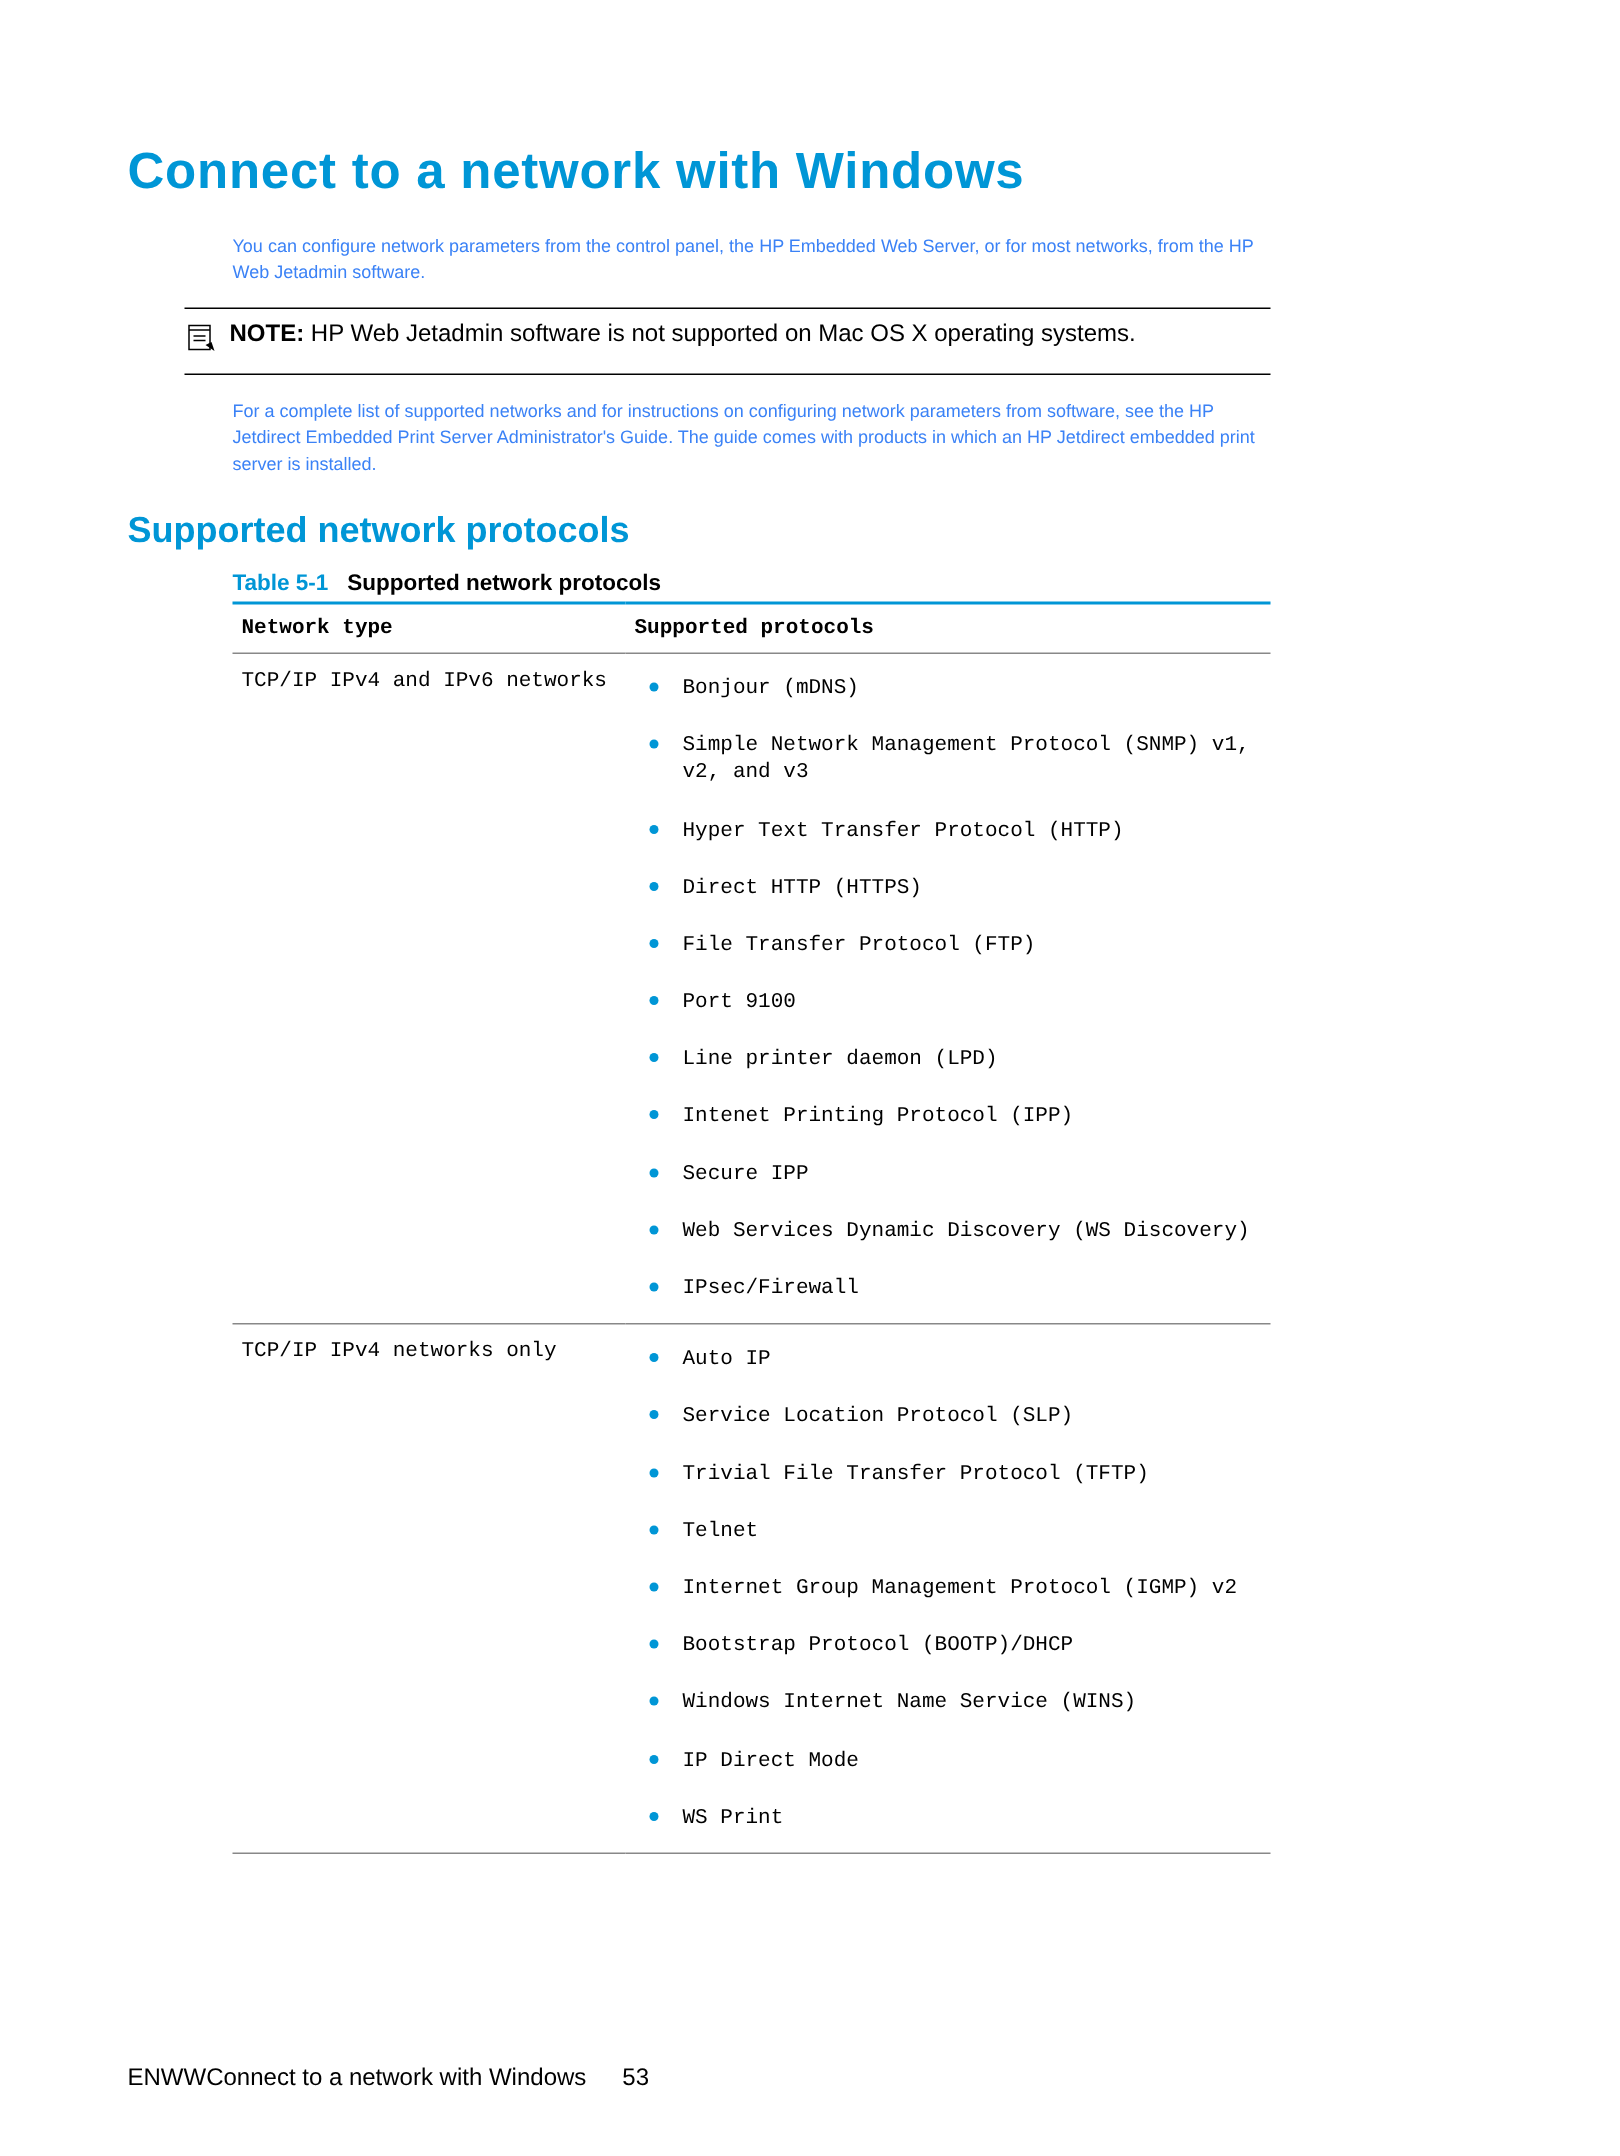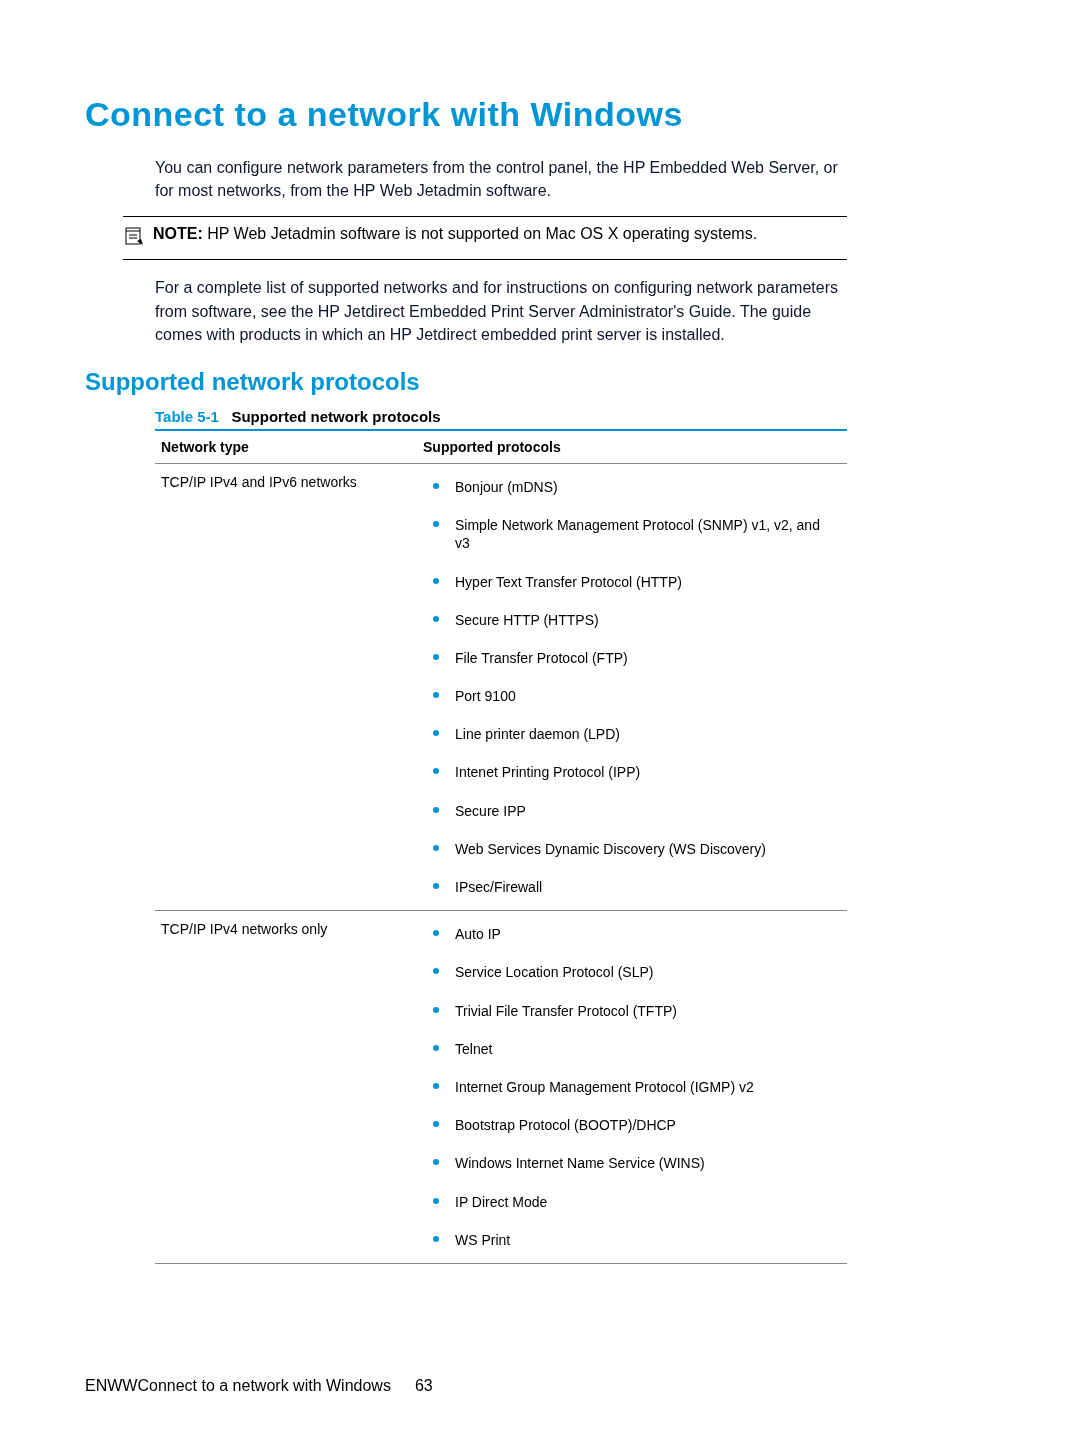--- a/index.html
+++ b/index.html
@@ -21,24 +21,24 @@
     font-size: 34px;
     font-weight: bold;
     margin: 0 0 22px 0;
     letter-spacing: 0.5px;
   }
   .body-indent {
     margin-left: 70px;
     margin-right: 0;
   }
   p.body-text {
-    font-size: 16px;
+    font-size: 12px;
     line-height: 1.45;
     margin: 0 0 14px 0;
-    color: #0f172a;
+    color: #3b82f6;
   }
   .note-block {
     margin-left: 38px;
     margin-right: 0;
     border-top: 1px solid #000;
     border-bottom: 1px solid #000;
     padding: 6px 0 8px 0;
     display: flex;
     align-items: flex-start;
     gap: 8px;
@@ -75,20 +75,21 @@
     color: #0096d6;
     font-weight: bold;
   }
   .caption-title {
     font-weight: bold;
   }
   table.proto {
     width: 100%;
     border-collapse: collapse;
     border-top: 2px solid #0096d6;
+    font-family: Liberation Mono, monospace;
   }
   table.proto th {
     text-align: left;
     font-size: 14px;
     font-weight: bold;
     padding: 8px 6px 8px 6px;
     border-bottom: 1px solid #888;
   }
   table.proto td {
     font-size: 14px;
@@ -189,21 +190,21 @@
         </tr>
       </thead>
       <tbody id="table-body">
       <tr>
             <td class="col-net">TCP/IP IPv4 and IPv6 networks</td>
             <td>
               <ul class="proto-list">
                 <li>Bonjour (mDNS)</li>
                 <li>Simple Network Management Protocol (SNMP) v1, v2, and v3</li>
                 <li>Hyper Text Transfer Protocol (HTTP)</li>
-                <li>Secure HTTP (HTTPS)</li>
+                <li>Direct HTTP (HTTPS)</li>
                 <li>File Transfer Protocol (FTP)</li>
                 <li>Port 9100</li>
                 <li>Line printer daemon (LPD)</li>
                 <li>Intenet Printing Protocol (IPP)</li>
                 <li>Secure IPP</li>
                 <li>Web Services Dynamic Discovery (WS Discovery)</li>
                 <li>IPsec/Firewall</li>
               </ul>
             </td>
           </tr>
@@ -224,17 +225,17 @@
             </td>
           </tr>
         </tbody>
     </table>
   </div>
 
   <div class="footer">
     <span>ENWW</span>
     <span class="footer-right">
       <span>Connect to a network with Windows</span>
-      <span>63</span>
+      <span>53</span>
     </span>
   </div>
 
 </div>
 
 </body></html>

